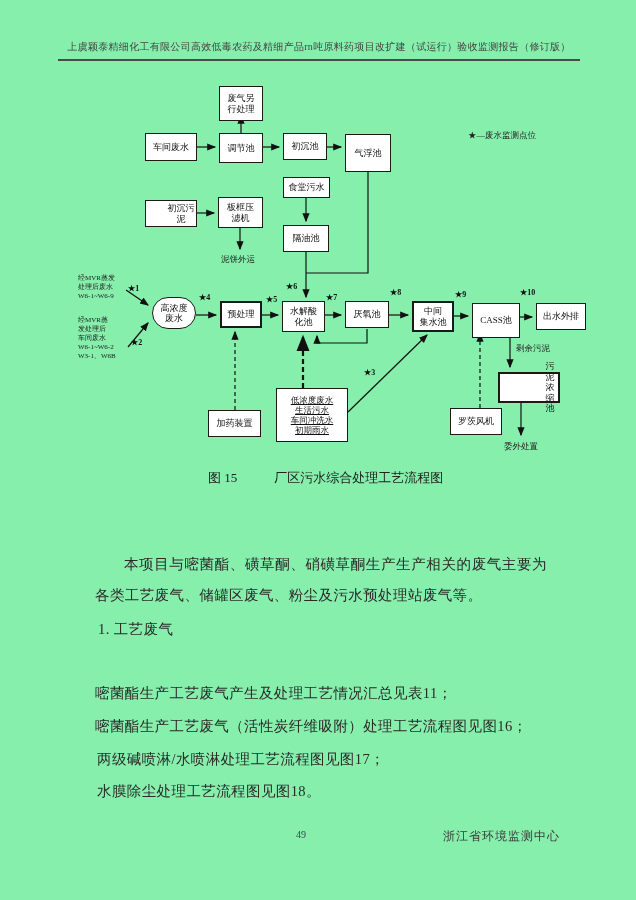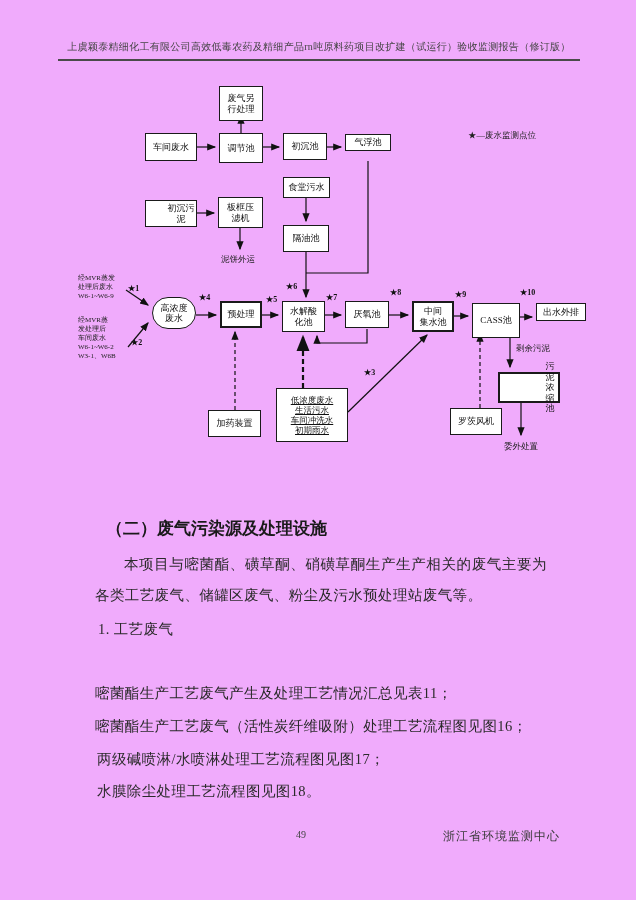--- a/index.html
+++ b/index.html
@@ -1,16 +1,16 @@
 <!DOCTYPE html>
 <html><head>
 <meta charset="utf-8">
 <style>
   html,body{margin:0;padding:0;background:#fff;}
-  #page{position:relative;width:636px;height:900px;background:#f0abfc;
+  #page{position:relative;width:636px;height:900px;background:#86efac;
         font-family:"Liberation Serif","DejaVu Serif",serif;color:#222;overflow:hidden;
         outline:1px solid #c9c9c9;}
   
   .hdr{position:absolute;left:58px;right:56px;top:40px;text-align:center;
        font-size:10px;color:#444;letter-spacing:.3px;
        border-bottom:2px solid #4a4a4a;padding-bottom:5px;}
   
   .fb{position:absolute;border:1px solid #1a1a1a;background:#fff;box-sizing:border-box;
       display:flex;align-items:center;justify-content:center;text-align:center;
       font-size:9px;line-height:10.5px;white-space:pre-line;color:#111;}
@@ -79,36 +79,36 @@
       <line x1="235" y1="410" x2="235" y2="332" stroke-dasharray="4,3" marker-end="url(#ah)"></line>
       <line x1="303" y1="388" x2="303" y2="337" stroke-width="2.2" stroke-dasharray="5,3" marker-end="url(#ah)"></line>
     </g>
   </svg>
 
   <div class="fb" style="left:219px;top:86px;width:44px;height:35px;">废气另
 行处理</div>
   <div class="fb" style="left:145px;top:133px;width:52px;height:28px;">车间废水</div>
   <div class="fb" style="left:219px;top:133px;width:44px;height:30px;">调节池</div>
   <div class="fb" style="left:283px;top:133px;width:44px;height:27px;">初沉池</div>
-  <div class="fb" style="left:345px;top:134px;width:46px;height:17px;">气浮池</div>
+  <div class="fb" style="left:345px;top:134px;width:46px;height:38px;">气浮池</div>
   <div class="fb" style="left:145px;top:200px;width:52px;height:27px;padding-left:20px;">初沉污泥</div>
   <div class="fb" style="left:218px;top:197px;width:45px;height:31px;">板框压
 滤机</div>
   <div class="fb" style="left:283px;top:177px;width:47px;height:21px;">食堂污水</div>
   <div class="fb" style="left:283px;top:225px;width:46px;height:27px;">隔油池</div>
   <div class="fb" style="left:152px;top:297px;width:44px;height:32px;border-radius:16px;">高浓度
 废水</div>
   <div class="fb bold" style="left:220px;top:301px;width:42px;height:27px;">预处理</div>
   <div class="fb" style="left:282px;top:301px;width:43px;height:31px;">水解酸
 化池</div>
   <div class="fb" style="left:345px;top:301px;width:44px;height:27px;">厌氧池</div>
   <div class="fb bold" style="left:412px;top:301px;width:42px;height:31px;">中间
 集水池</div>
   <div class="fb" style="left:472px;top:303px;width:48px;height:35px;">CASS池</div>
-  <div class="fb" style="left:536px;top:303px;width:50px;height:18px;">出水外排</div>
+  <div class="fb" style="left:536px;top:303px;width:50px;height:27px;">出水外排</div>
   <div class="fb bold" style="left:498px;top:372px;width:62px;height:31px;padding-left:42px;">污泥浓
 缩池</div>
   <div class="fb" style="left:450px;top:408px;width:52px;height:27px;">罗茨风机</div>
   <div class="fb" style="left:208px;top:410px;width:53px;height:27px;">加药装置</div>
   <div class="fb small" style="left:276px;top:388px;width:72px;height:54px;text-decoration:underline;">低浓度废水
 生活污水
 车间冲洗水
 初期雨水</div>
 
   <div class="ft" style="left:221px;top:254px;">泥饼外运</div>
@@ -128,22 +128,24 @@
   <div class="star" style="left:131px;top:338px;">★2</div>
   <div class="star" style="left:364px;top:368px;">★3</div>
   <div class="star" style="left:199px;top:293px;">★4</div>
   <div class="star" style="left:266px;top:295px;">★5</div>
   <div class="star" style="left:286px;top:282px;">★6</div>
   <div class="star" style="left:326px;top:293px;">★7</div>
   <div class="star" style="left:390px;top:288px;">★8</div>
   <div class="star" style="left:455px;top:290px;">★9</div>
   <div class="star" style="left:520px;top:288px;">★10</div>
 
+  <div class="caption">
+    <span>图 15</span><span class="gap"></span><span>厂区污水综合处理工艺流程图</span>
+  </div>
 
-  <div class="h2">（二）废气污染源及处理设施</div>
   <div class="para">本项目与嘧菌酯、磺草酮、硝磺草酮生产生产相关的废气主要为各类工艺废气、储罐区废气、粉尘及污水预处理站废气等。</div>
   <div class="bline" style="left:98px;top:620px;">1. 工艺废气</div>
   <div class="bline" style="left:95px;top:684px;">嘧菌酯生产工艺废气产生及处理工艺情况汇总见表11；</div>
   <div class="bline" style="left:95px;top:717px;">嘧菌酯生产工艺废气（活性炭纤维吸附）处理工艺流程图见图16；</div>
   <div class="bline" style="left:97px;top:750px;">两级碱喷淋/水喷淋处理工艺流程图见图17；</div>
   <div class="bline" style="left:97px;top:782px;">水膜除尘处理工艺流程图见图18。</div>
 
   <div class="pgnum">49</div>
   <div class="org">浙江省环境监测中心</div>
 </div>

